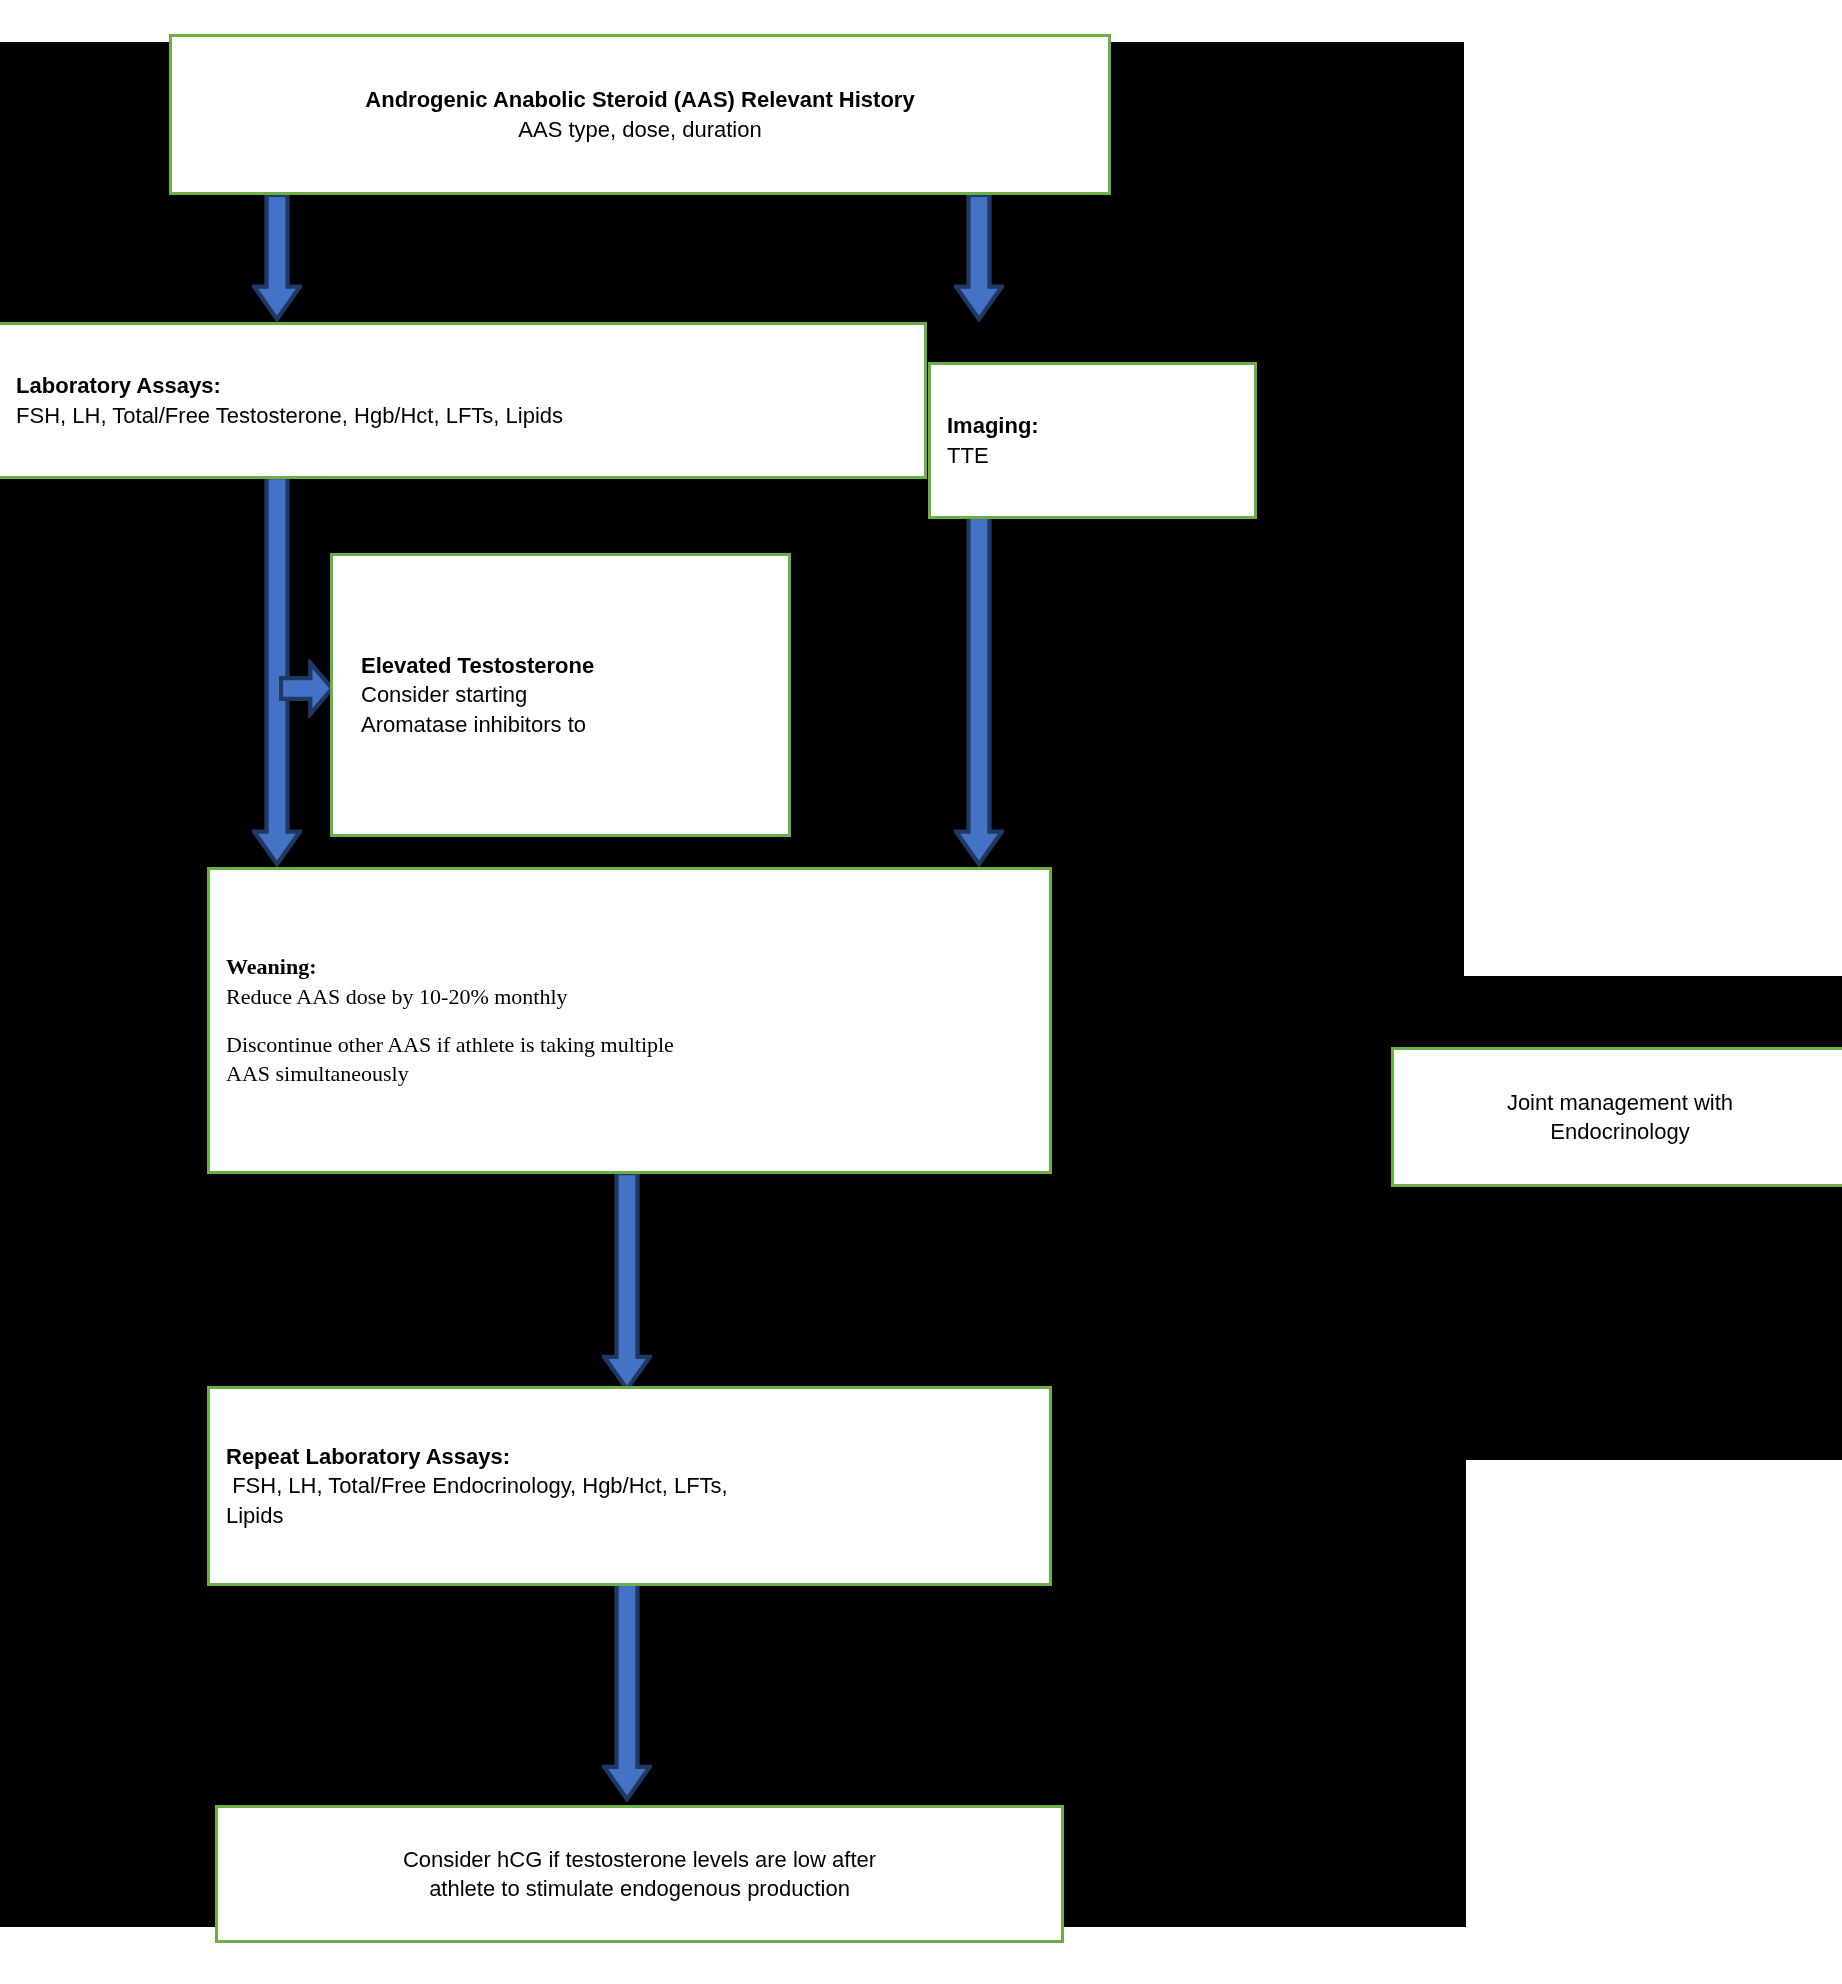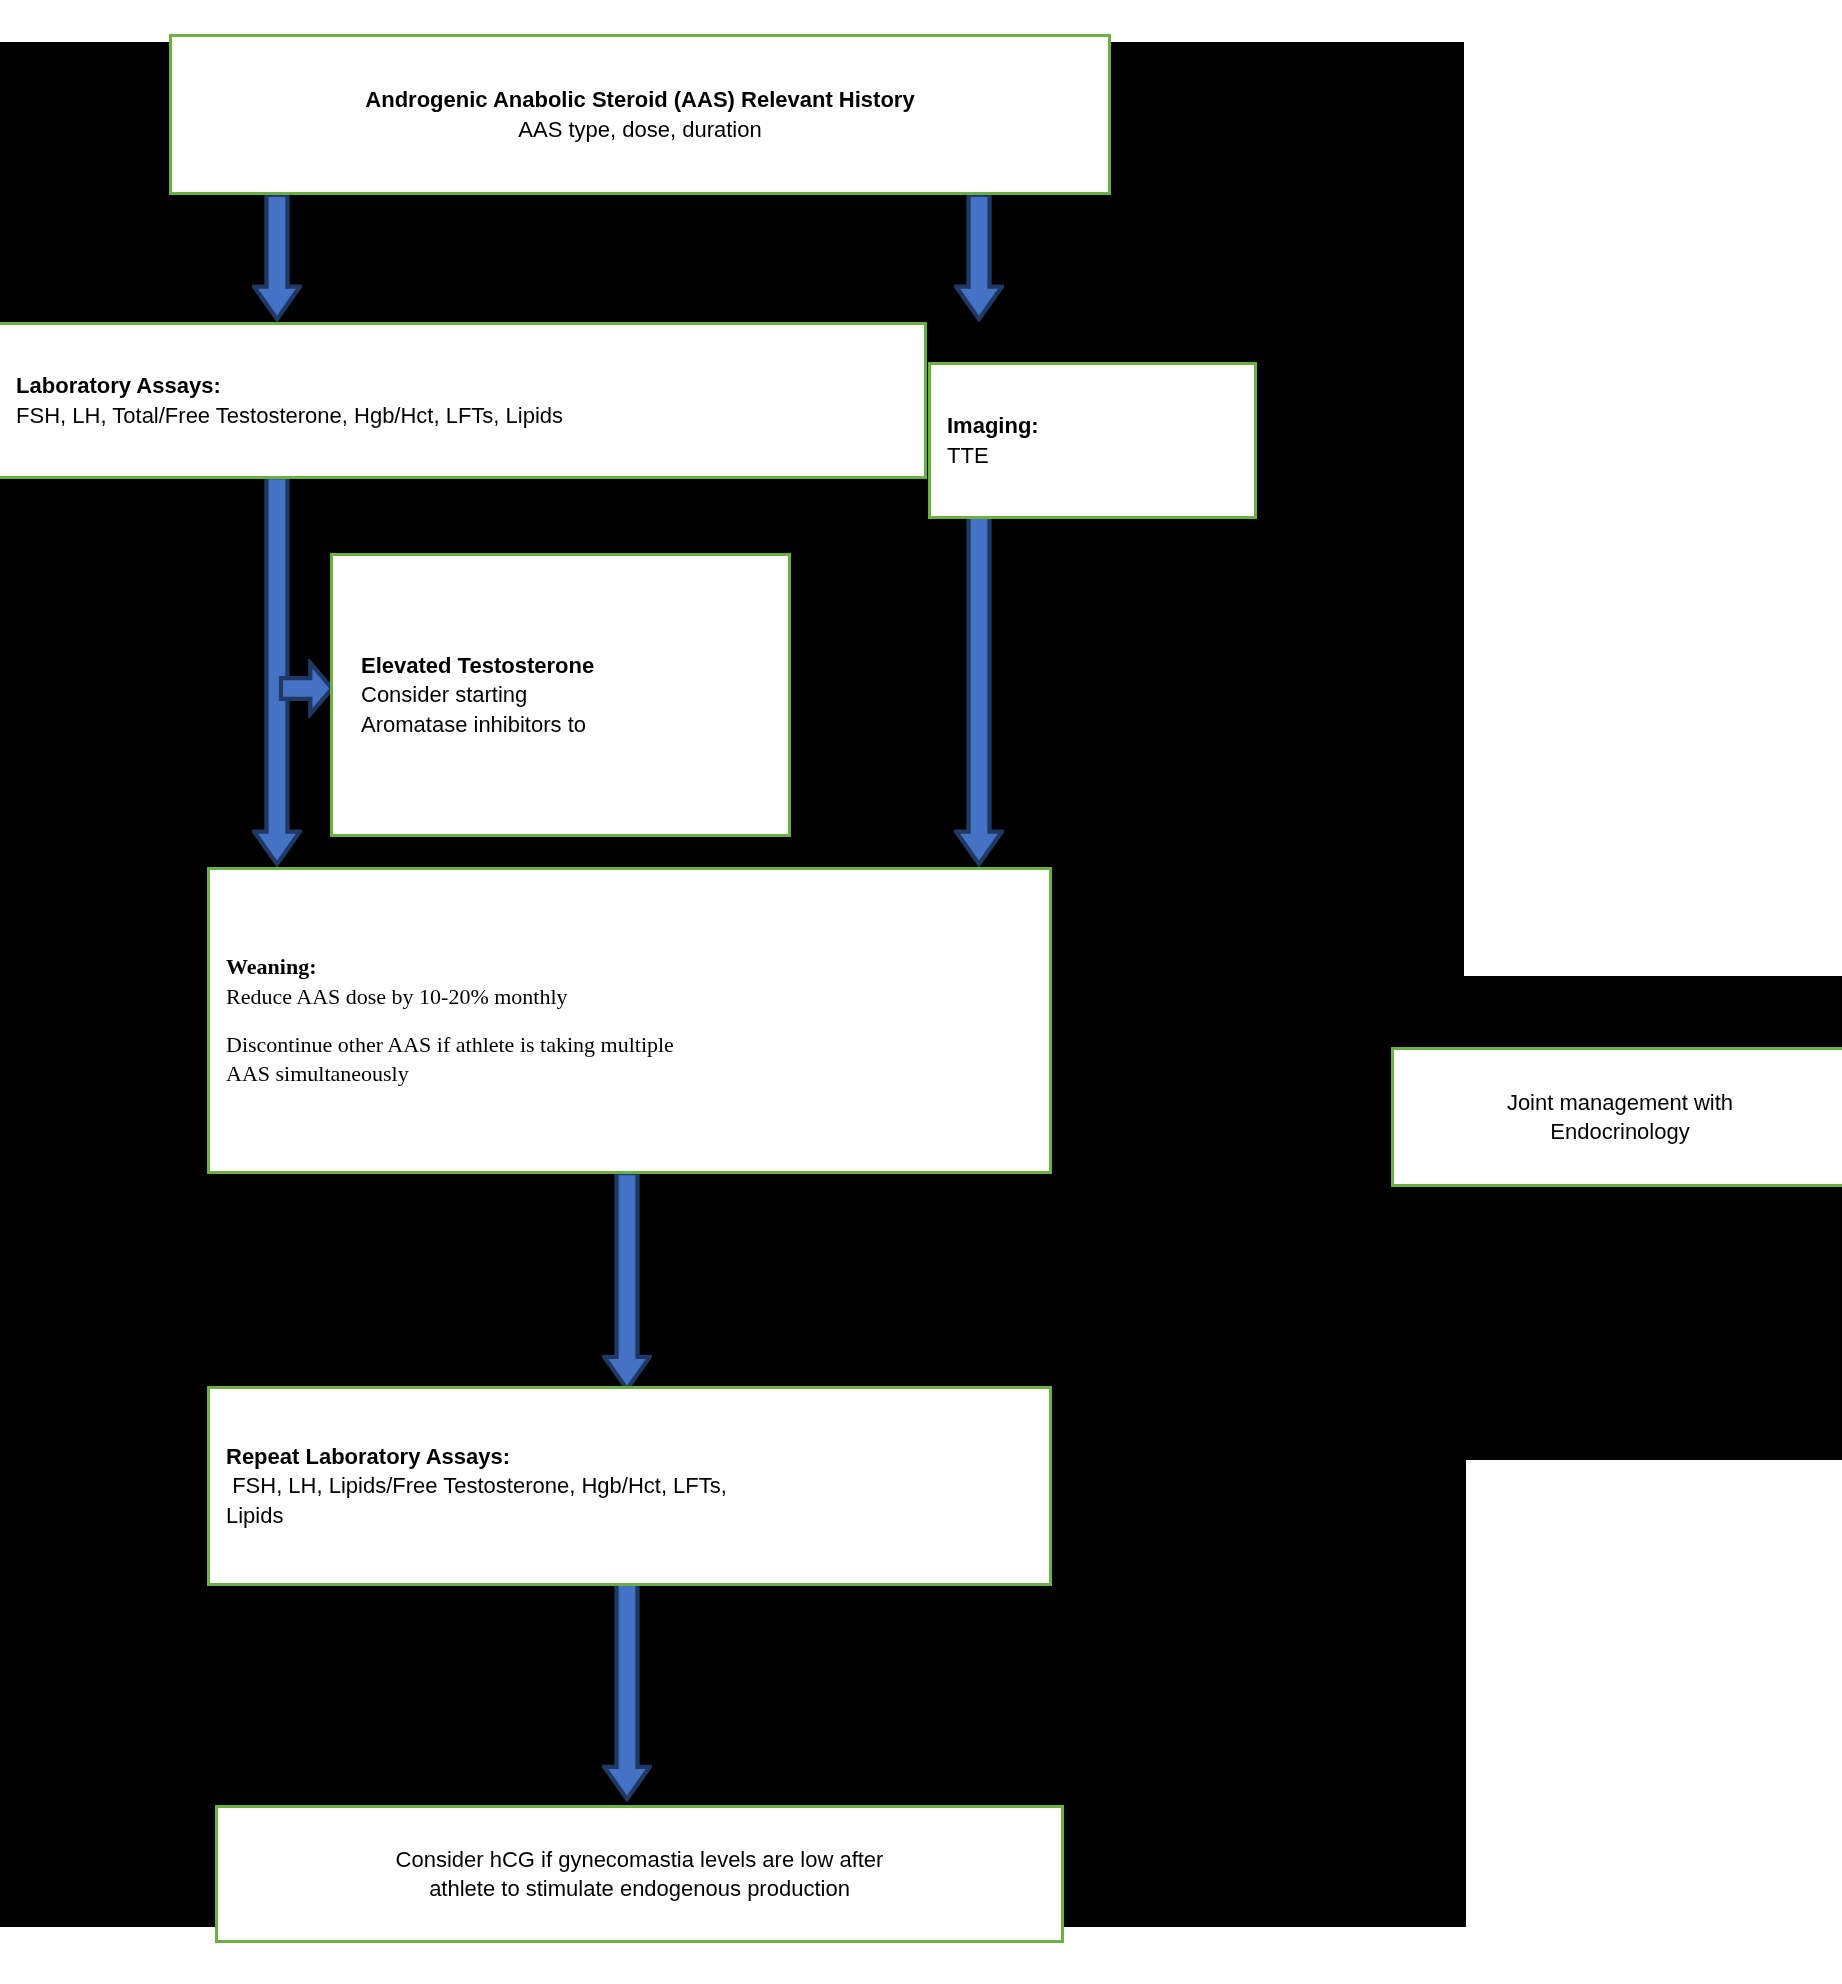--- a/index.html
+++ b/index.html
@@ -130,23 +130,23 @@
     <span class="ln">AAS simultaneously</span>
   </div>
 
   <div class="node center" style="left:1391px; top:1047px; width:458px; height:140px;">
     <span class="ln">Joint management with</span>
     <span class="ln">Endocrinology</span>
   </div>
 
   <div class="node pad-l" style="left:207px; top:1386px; width:845px; height:200px;">
     <span class="ln bold">Repeat Laboratory Assays:</span>
-    <span class="ln"> FSH, LH, Lipids/Free Testosterone, Hgb/Hct, LFTs,</span>
+    <span class="ln"> FSH, LH, Total/Free Endocrinology, Hgb/Hct, LFTs,</span>
     <span class="ln">Lipids</span>
   </div>
 
   <div class="node center" style="left:215px; top:1805px; width:849px; height:138px;">
-    <span class="ln">Consider hCG if gynecomastia levels are low after</span>
+    <span class="ln">Consider hCG if testosterone levels are low after</span>
     <span class="ln">athlete to stimulate endogenous production</span>
   </div>
 
 </div>
 
 
 </body></html>

